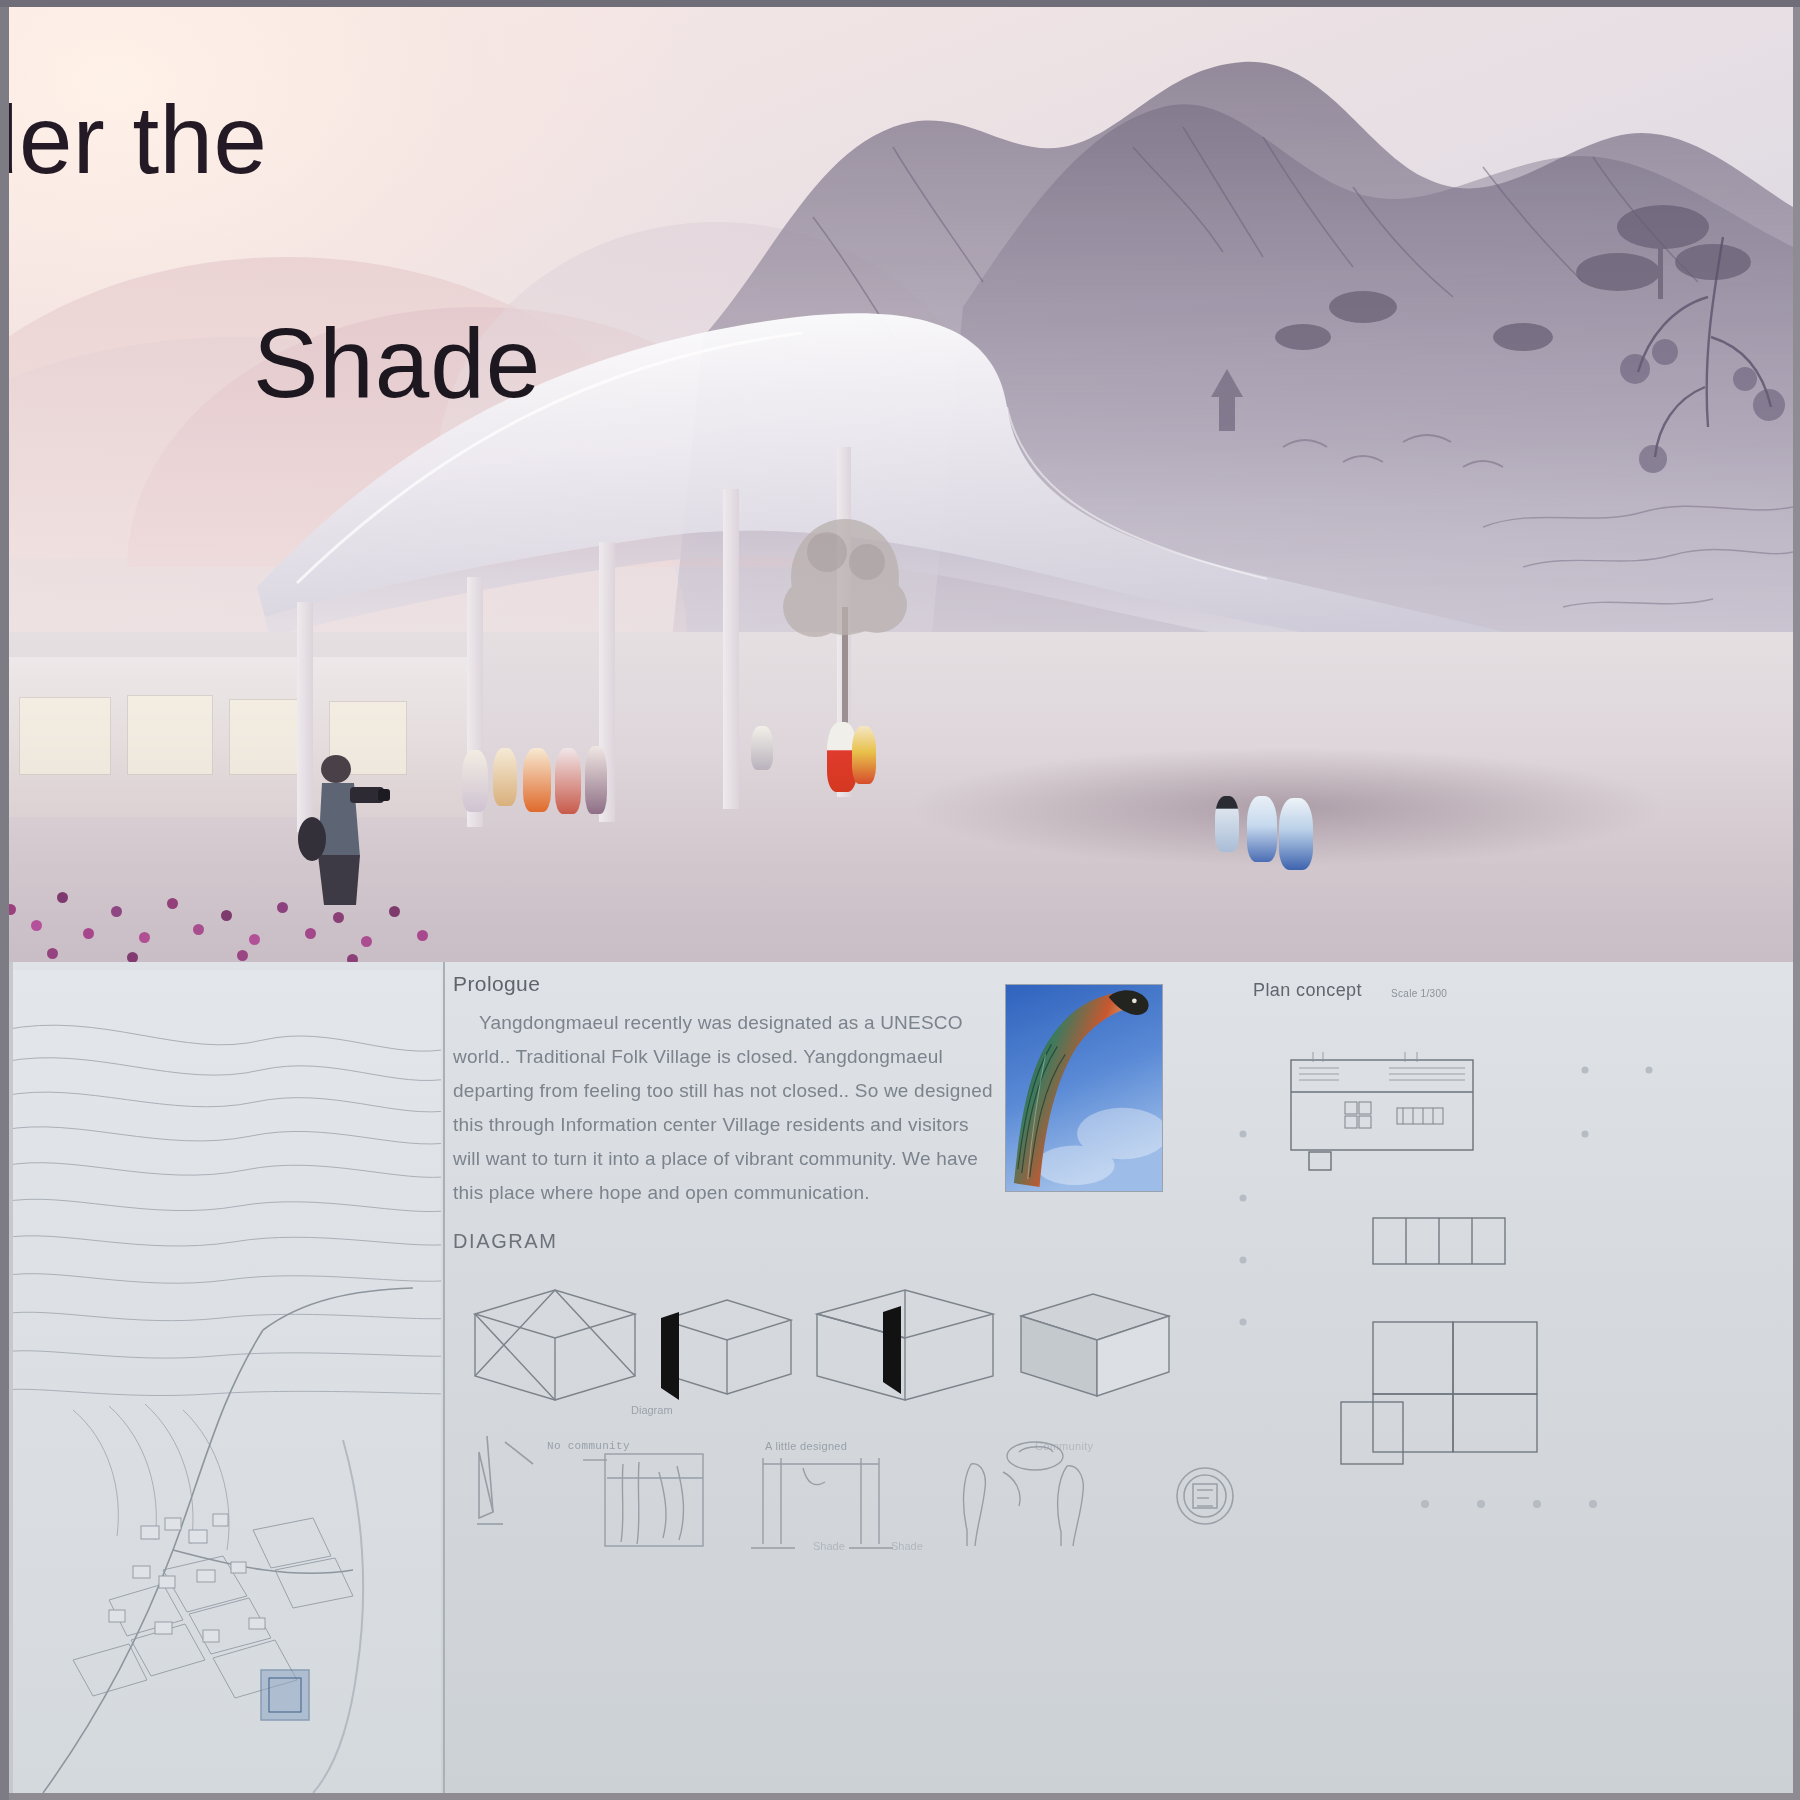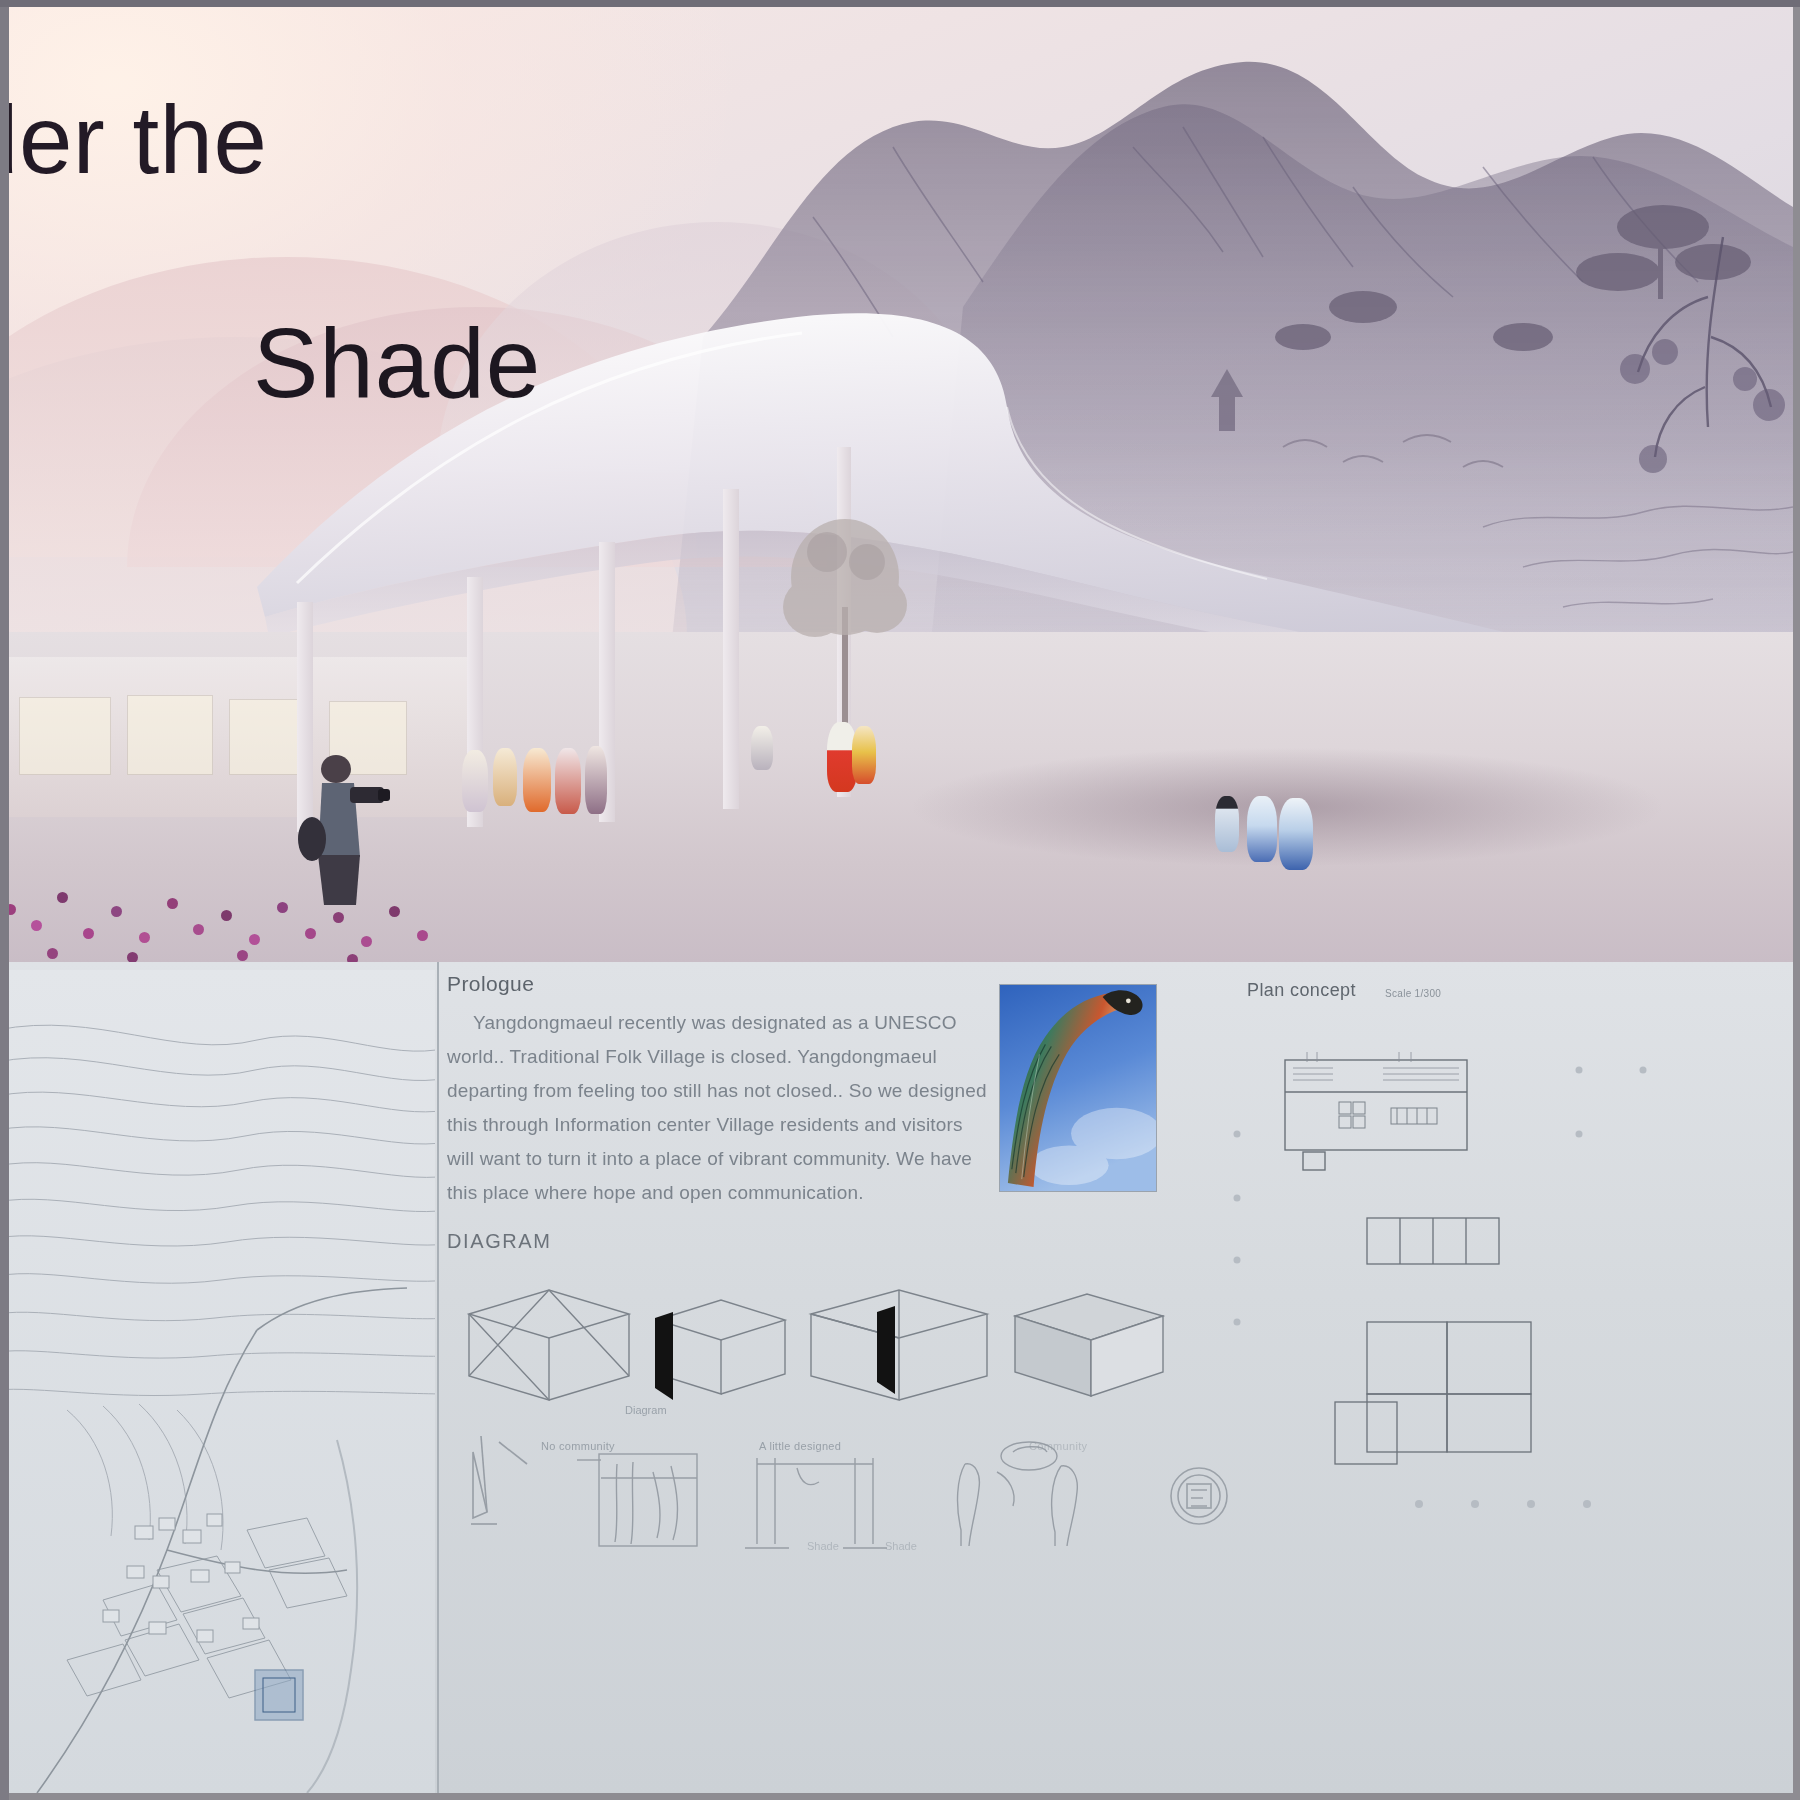--- a/index.html
+++ b/index.html
@@ -77,21 +77,21 @@
     font-size:96px; font-weight:400; letter-spacing:.5px; color:#231a26;
     font-family:"Liberation Sans", sans-serif;
   }
   .title-2 {
     position:absolute; left:246px; top:300px;
     font-size:98px; font-weight:400; letter-spacing:1px; color:#1d1720;
   }
 
   
   .lower {
-    position:absolute; left:7px; top:962px; width:1786px; height:831px;
+    position:absolute; left:13px; top:962px; width:1786px; height:831px;
     background:linear-gradient(180deg,#dfe2e6 0%, #d6dade 40%, #ccd1d6 100%);
   }
   .divider-v { position:absolute; top:0; width:2px; height:831px; background:#a9b0b7; }
 
   
   .sitemap { position:absolute; left:0; top:8px; width:428px; height:823px; overflow:hidden;
              background:linear-gradient(180deg,#e3e6ea,#d4d9de); }
   .sitemap svg { width:100%; height:100%; display:block; }
 
   
@@ -513,21 +513,21 @@
         <path d="M418,58 L436,52 L436,140 L418,128 Z" fill="#121212"></path>
 
         <g stroke="#7c838b" stroke-width="1.4">
           <path d="M556,62 L628,40 L704,62 L632,86 Z" fill="#d0d4d8"></path>
           <path d="M556,62 L556,118 L632,142 L632,86 Z" fill="#c4c9ce"></path>
           <path d="M704,62 L704,118 L632,142 L632,86 Z" fill="#dcdfe3"></path>
         </g>
       </svg>
     </div>
 
-    <div class="boxcap" style="left:534px; top:478px;">No community</div>
+    <div class="boxcap" style="left:534px; top:478px;font-family:Liberation Mono, monospace;">No community</div>
     <div class="boxcap" style="left:752px; top:478px;">A little designed</div>
     <div class="boxcap" style="left:1022px; top:478px; opacity:.55;">Community</div>
 
     <div class="sketches">
       <svg viewBox="0 0 830 150" preserveAspectRatio="none">
         <g stroke="#8e959d" stroke-width="1.6" fill="none" opacity=".85">
 
           <path d="M24,24 L30,100"></path>
           <path d="M30,100 L16,106 L16,40 Z"></path>
           <path d="M42,30 L70,52"></path>

